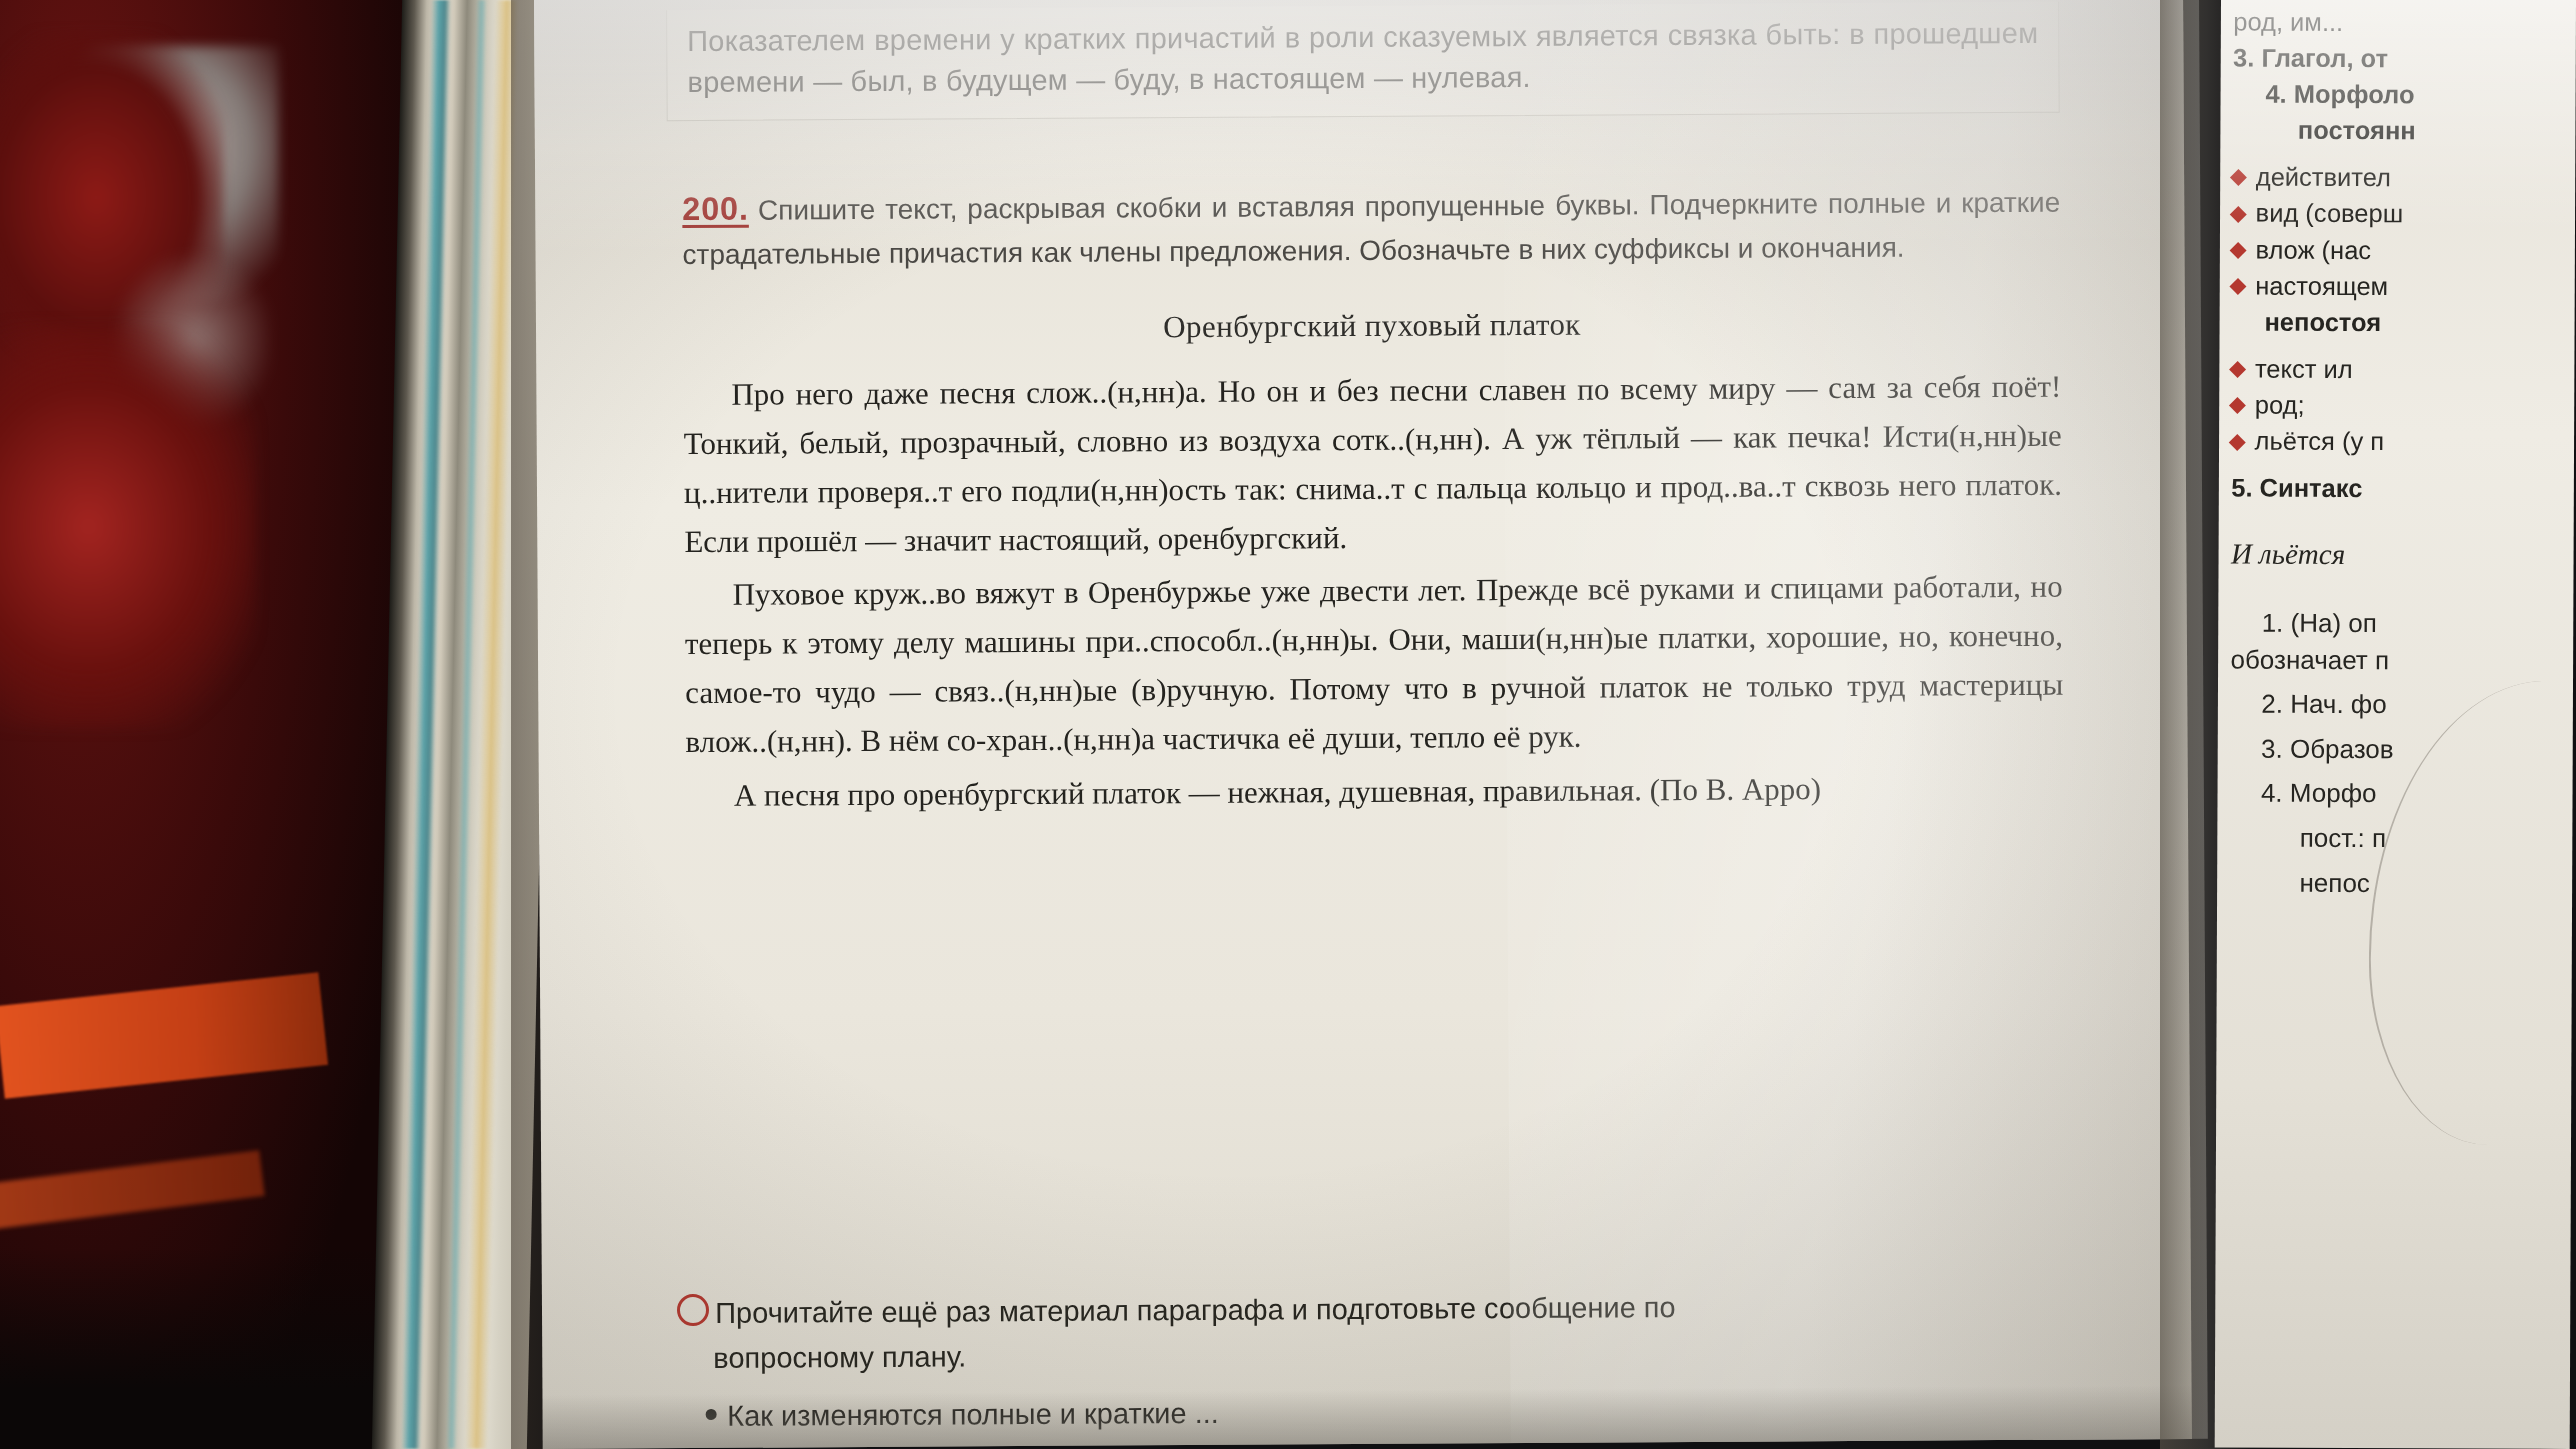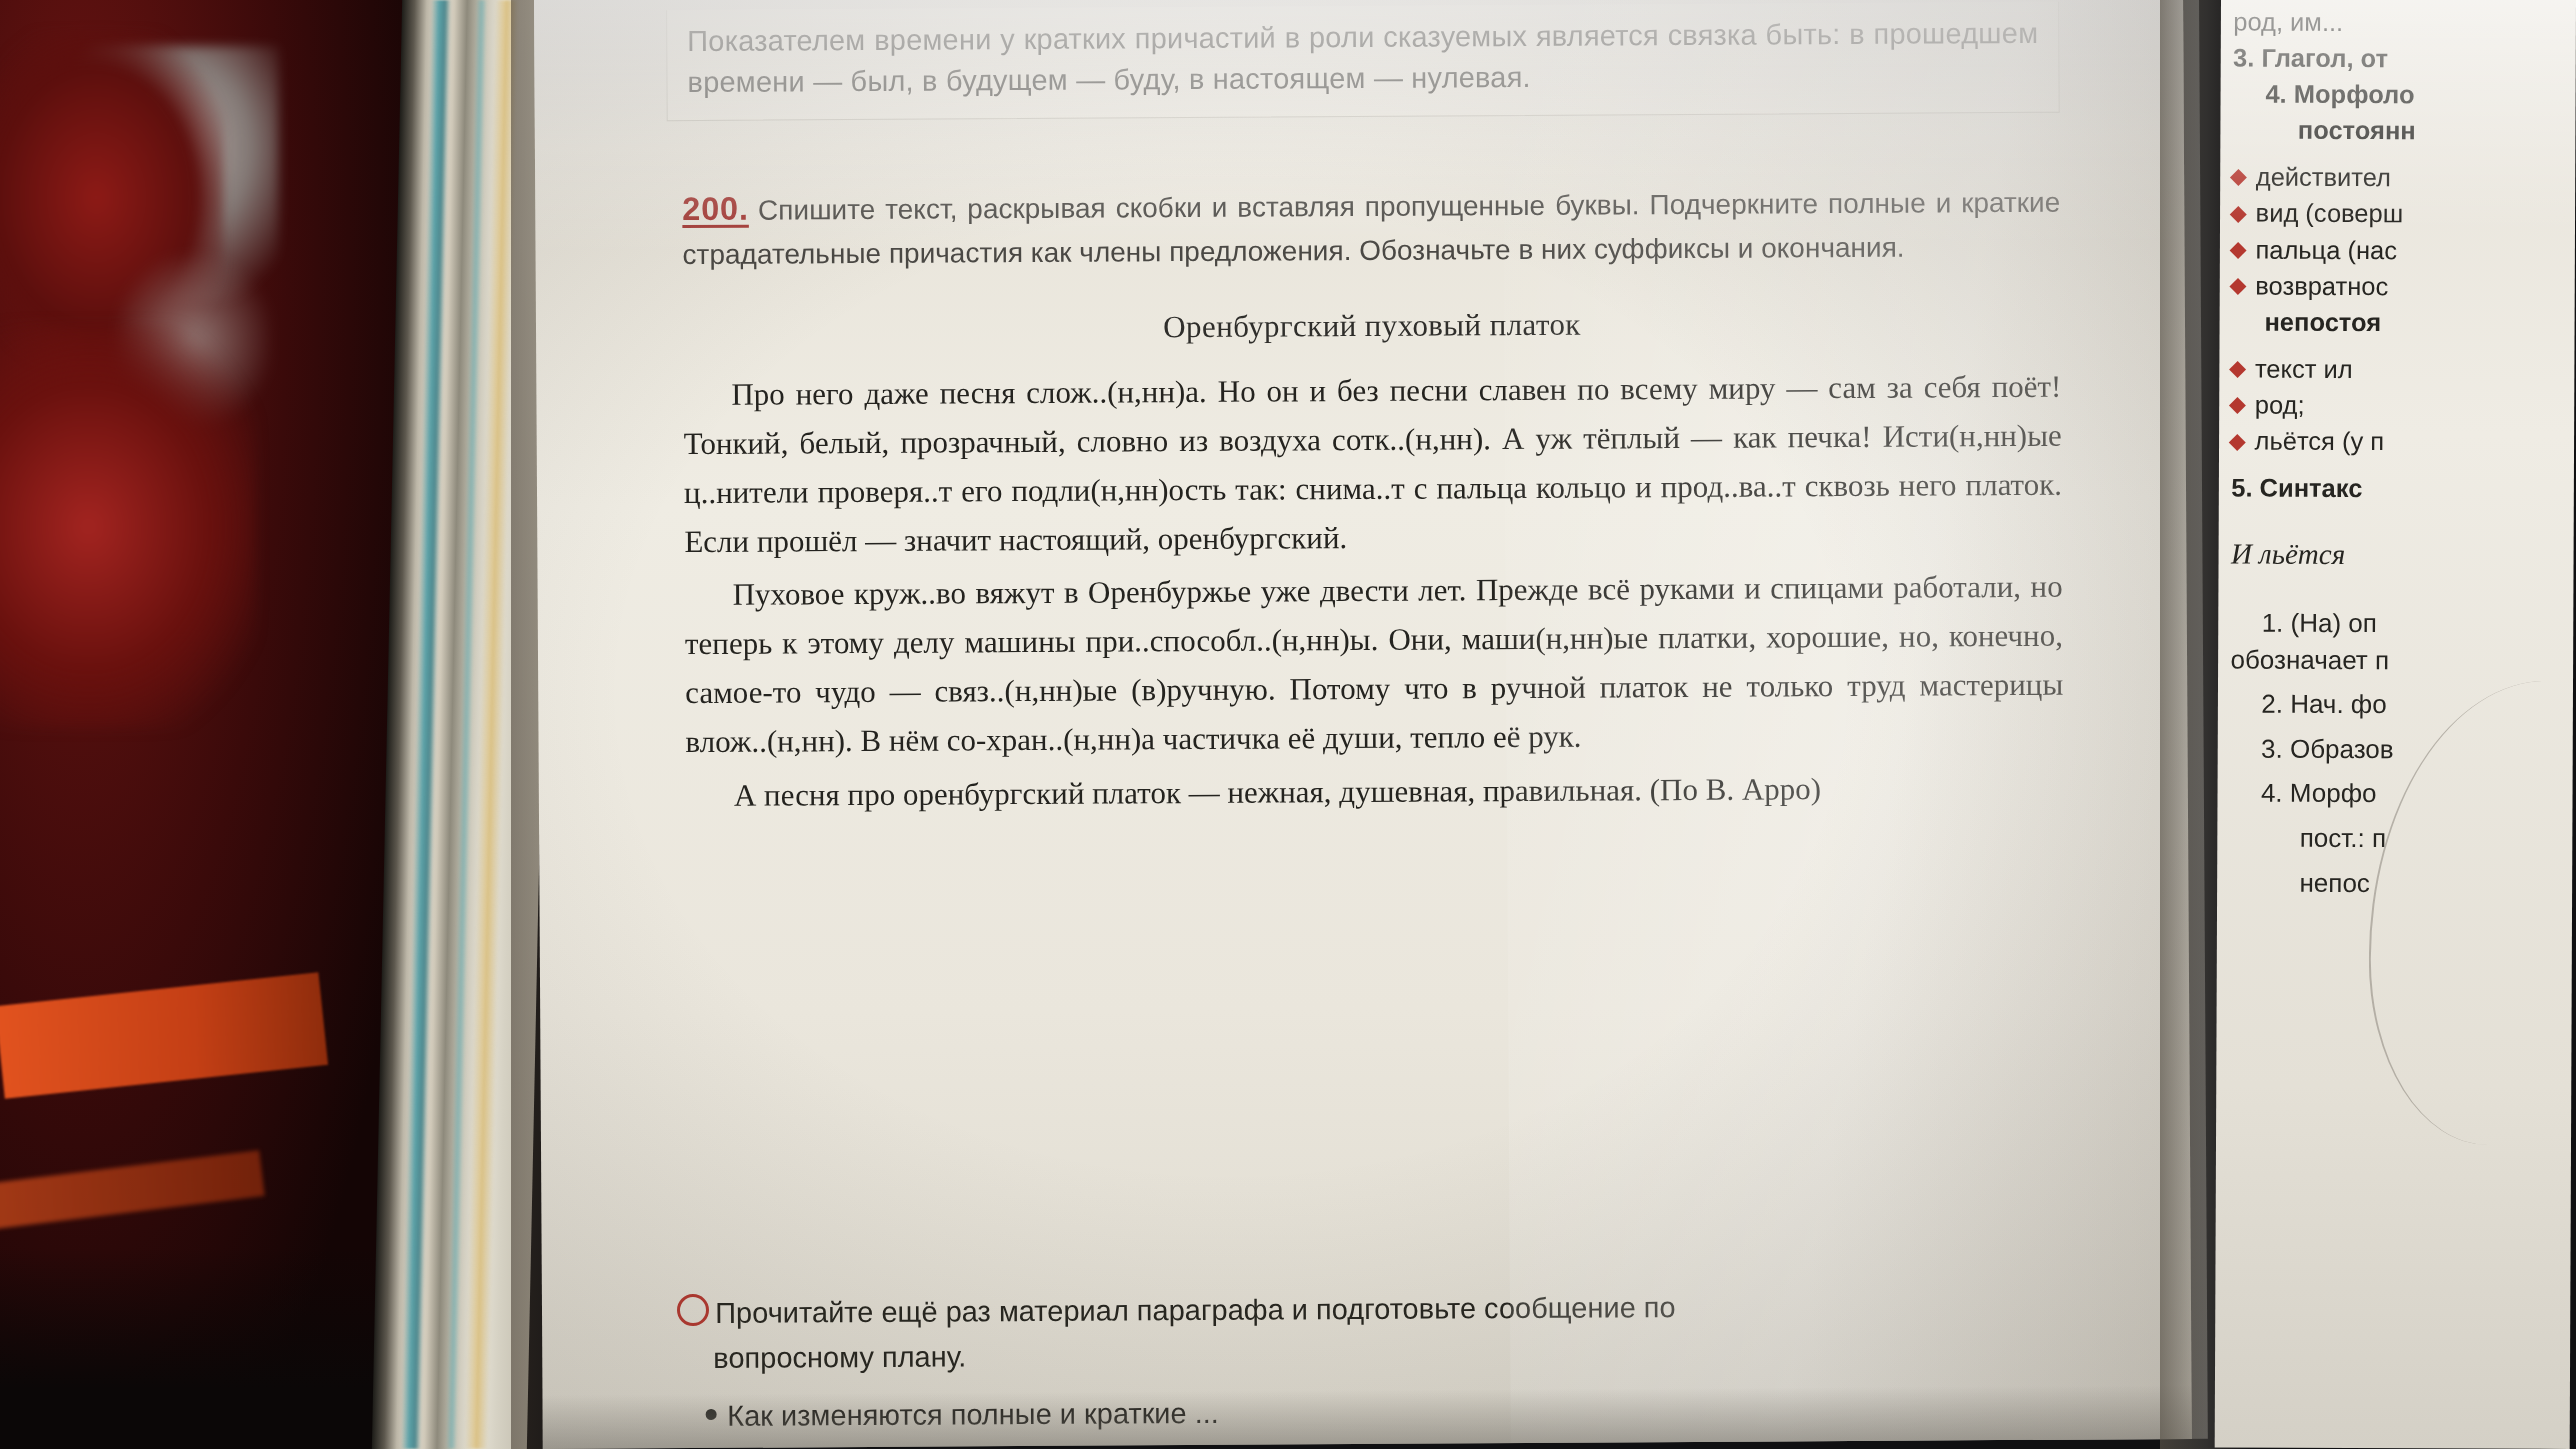--- a/index.html
+++ b/index.html
@@ -375,22 +375,22 @@
 
   <div class="page-right">
     <div class="rp">
       <div class="ln" style="margin-top:4.6px">род, им...</div>
       <div class="ln b">3. Глагол, от</div>
       <div class="ln b ind">4. Морфоло</div>
       <div class="ln b ind" style="padding-left:65px">постоянн</div>
 
       <div class="ln sec"><span class="dia"></span><span>действител</span></div>
       <div class="ln"><span class="dia"></span><span>вид (соверш</span></div>
-      <div class="ln"><span class="dia"></span><span>пальца (нас</span></div>
-      <div class="ln"><span class="dia"></span><span>возвратнос</span></div>
+      <div class="ln"><span class="dia"></span><span>влож (нас</span></div>
+      <div class="ln"><span class="dia"></span><span>настоящем</span></div>
       <div class="ln b ind">непостоя</div>
       <div class="ln sec"><span class="dia"></span><span>текст ил</span></div>
       <div class="ln"><span class="dia"></span><span>род;</span></div>
       <div class="ln"><span class="dia"></span><span>льётся (у п</span></div>
       <div class="ln b sec">5. Синтакс</div>
 
       <div class="rp-italic">И льётся</div>
 
       <div class="rp-list">
         <div class="ln" style="padding-left:31px">1. (На) оп</div>

